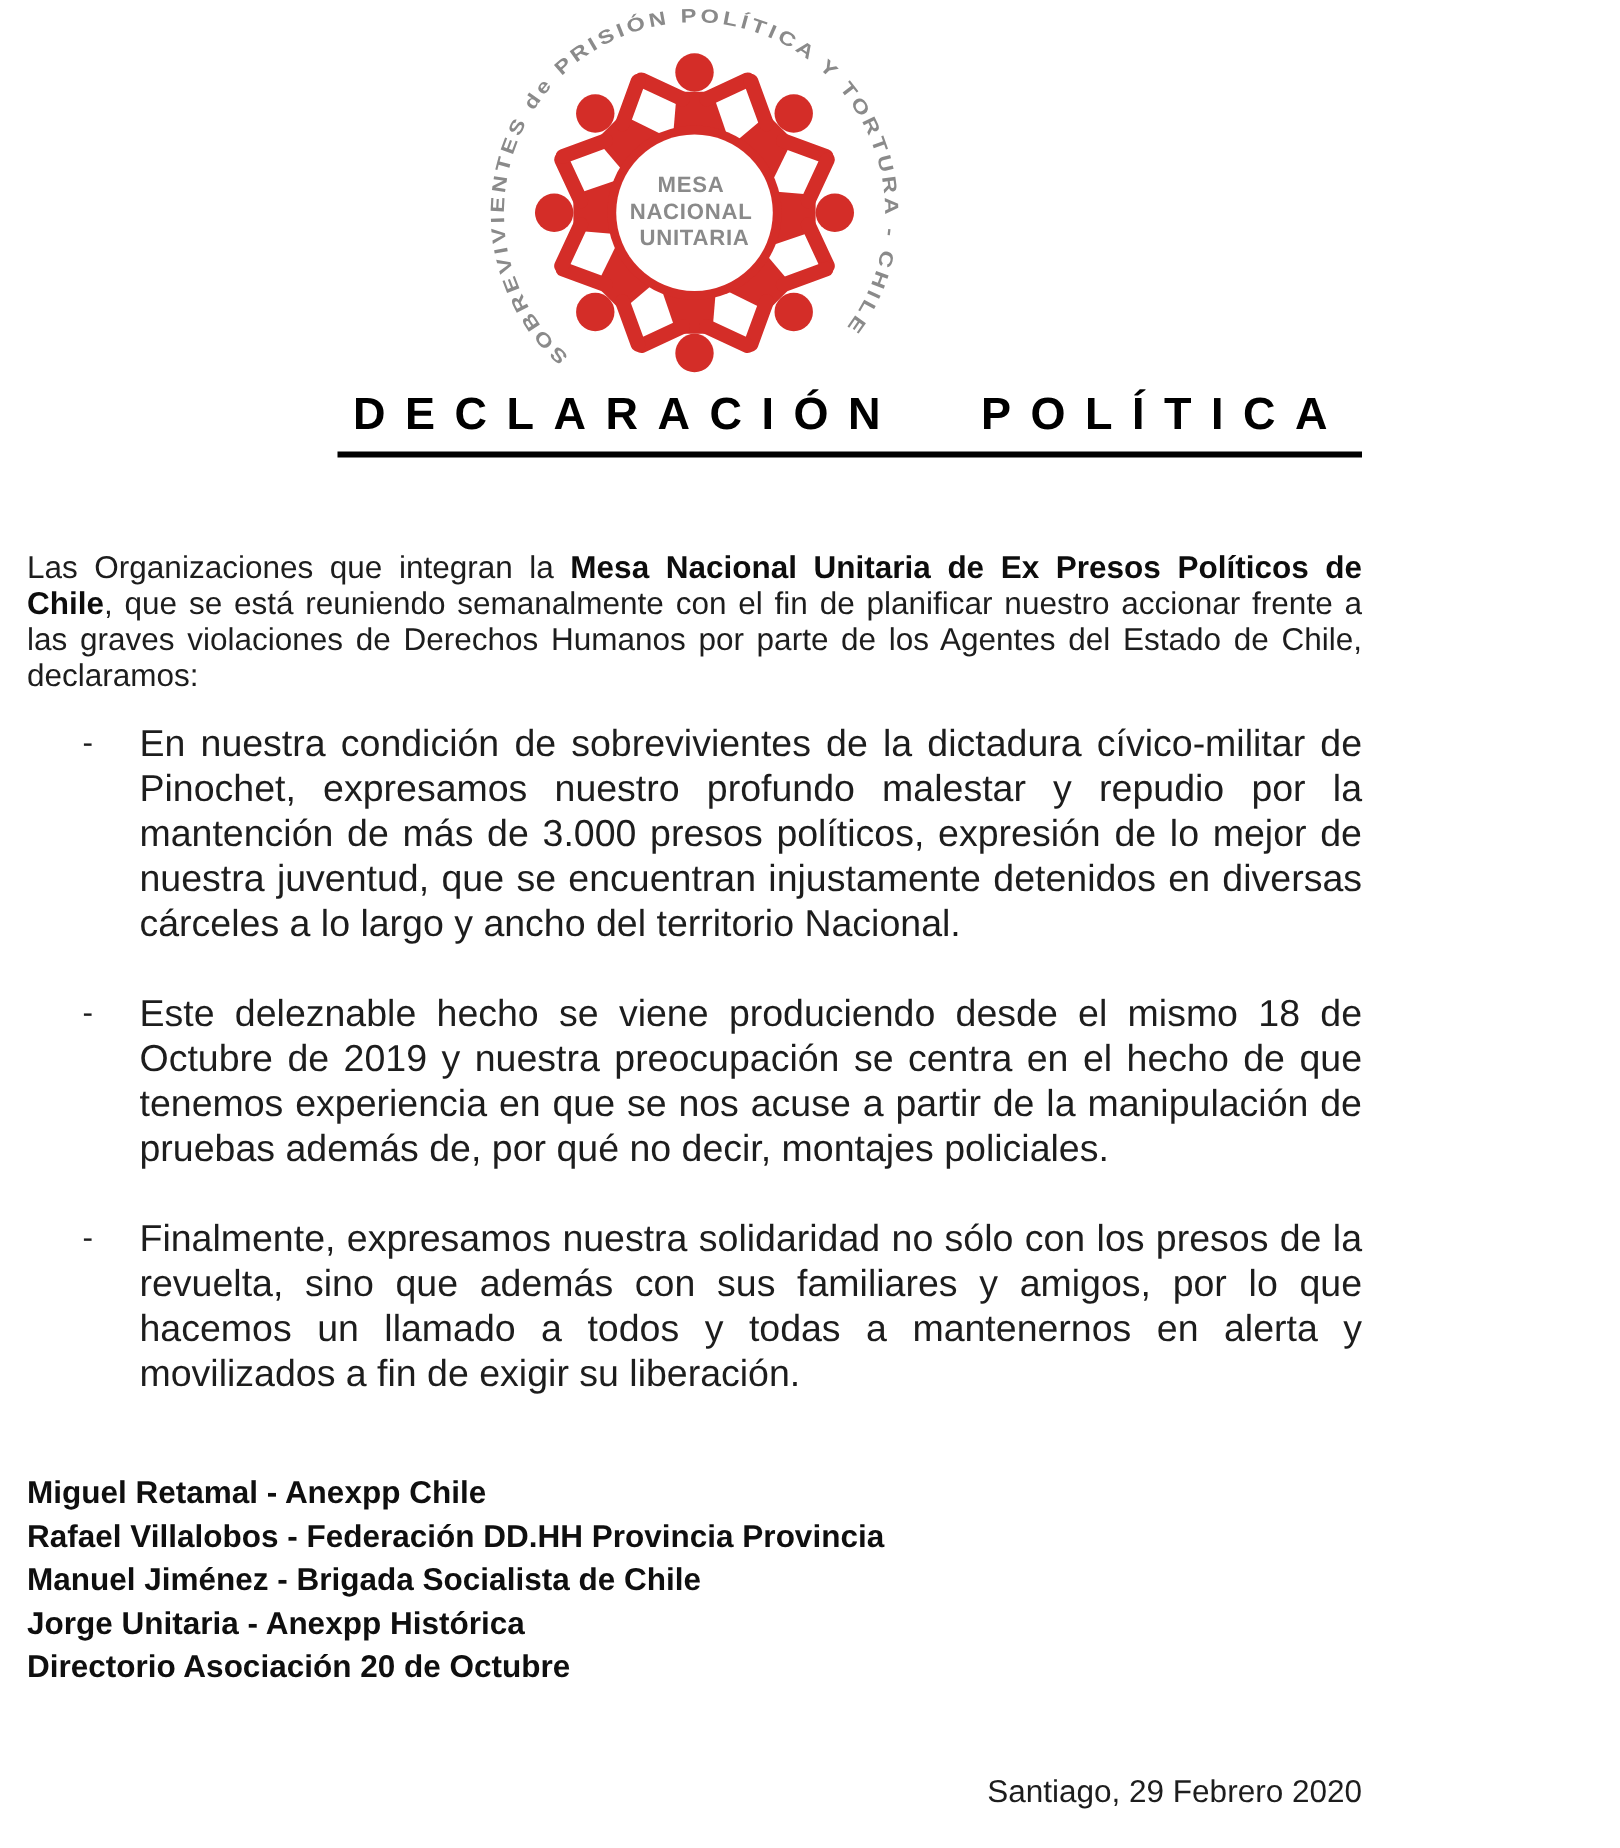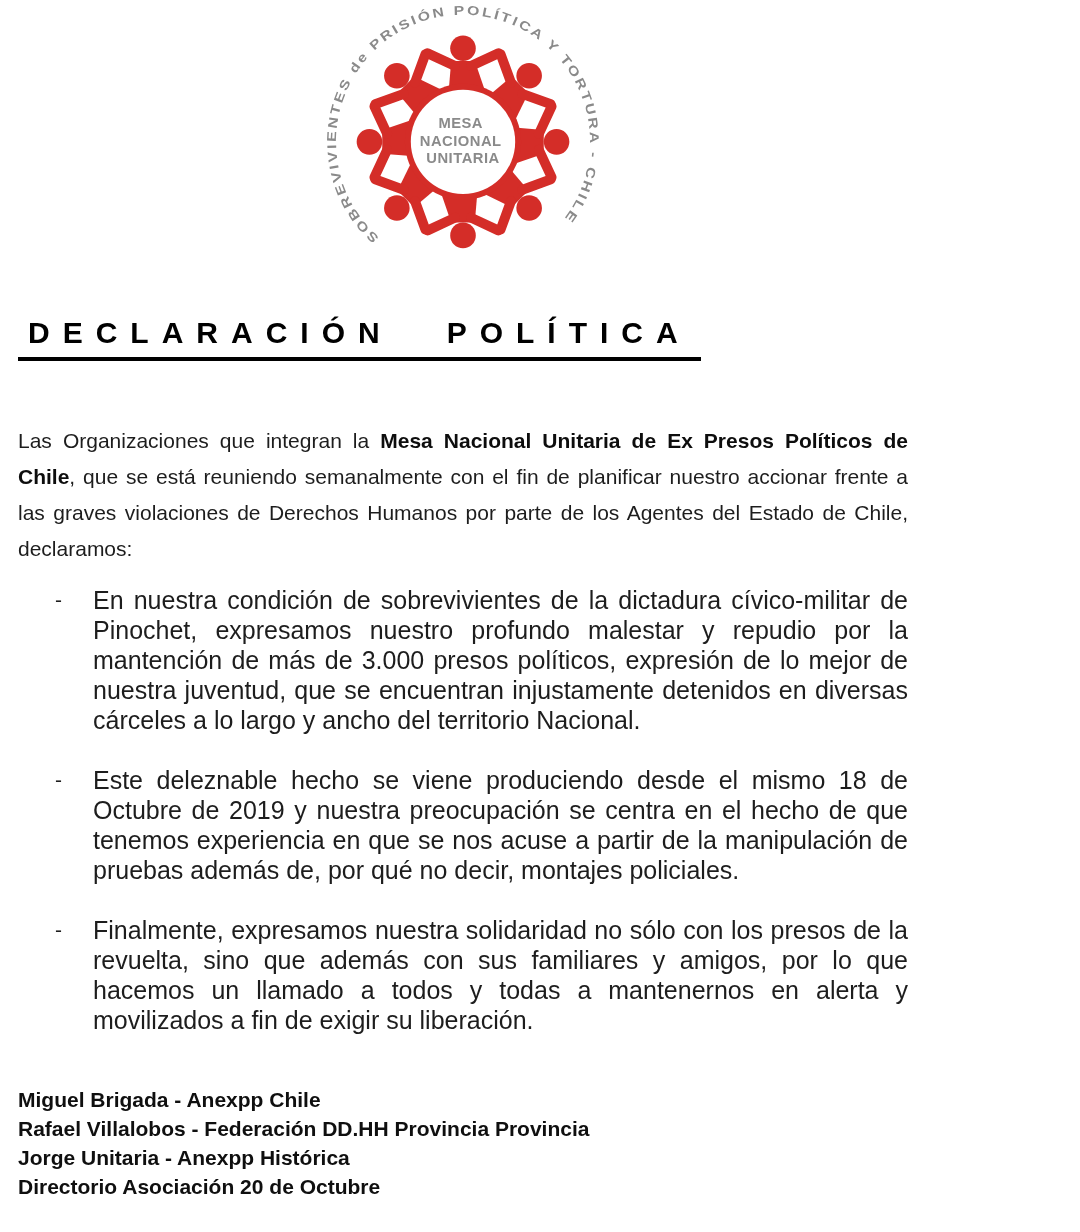--- a/index.html
+++ b/index.html
@@ -31,36 +31,36 @@
   }
   .logo-center-text {
     font-family: "Liberation Sans", sans-serif;
     font-size: 15px; font-weight: bold;
     letter-spacing: 0.5px;
     fill: var(--logo-gray, #8a8a8a);
     text-anchor: middle;
   }
 
   
-  .doc-title { margin-top: 56px; text-align: left; }
+  .doc-title { text-align: right; }
   .doc-title-inner {
     display: inline-flex; gap: 54px;
     border-bottom: 4px solid #000;
     padding: 0 10px 7px 10px;
   }
   .doc-title-word {
     font-size: 30px; font-weight: bold; color: #000;
     letter-spacing: 13px;
     white-space: nowrap;
   }
 
   
   .intro {
     margin: 62px 0 0 0;
-    font-size: 21px; line-height: 36px;
+    font-size: 21px; line-height: 24px;
     text-align: justify;
   }
   .intro b { color: #0d0d0d; }
 
   .bullets { margin-top: 18px; }
   .bullet { display: flex; margin-top: 0; }
   .bullet + .bullet { margin-top: 30px; }
   .bullet-dash {
     flex: 0 0 38px;
     margin-left: 37px;
@@ -183,22 +183,23 @@
         <span class="bullet-dash">-</span>
         <p class="bullet-text">Este deleznable hecho se viene produciendo desde el mismo 18 de Octubre de 2019 y nuestra preocupación se centra en el hecho de que tenemos experiencia en que se nos acuse a partir de la manipulación de pruebas además de, por qué no decir, montajes policiales.</p>
       </div>
       <div class="bullet">
         <span class="bullet-dash">-</span>
         <p class="bullet-text">Finalmente, expresamos nuestra solidaridad no sólo con los presos de la revuelta, sino que además con sus familiares y amigos, por lo que hacemos un llamado a todos y todas a mantenernos en alerta  y  movilizados a fin de exigir su liberación.</p>
       </div>
     </div>
 
     <div class="signatures">
-      <div class="sig-line">Miguel Brigada - Anexpp Chile</div>
+      <div class="sig-line">Miguel Retamal - Anexpp Chile</div>
       <div class="sig-line">Rafael Villalobos - Federación DD.HH Provincia Provincia</div>
+      <div class="sig-line">Manuel Jiménez - Brigada Socialista de Chile</div>
       <div class="sig-line">Jorge Unitaria - Anexpp Histórica</div>
       <div class="sig-line">Directorio Asociación 20 de Octubre</div>
     </div>
 
     <div class="date-line">Santiago, 29 Febrero 2020</div>
 
   </div>
 </div>
 
 </body></html>

